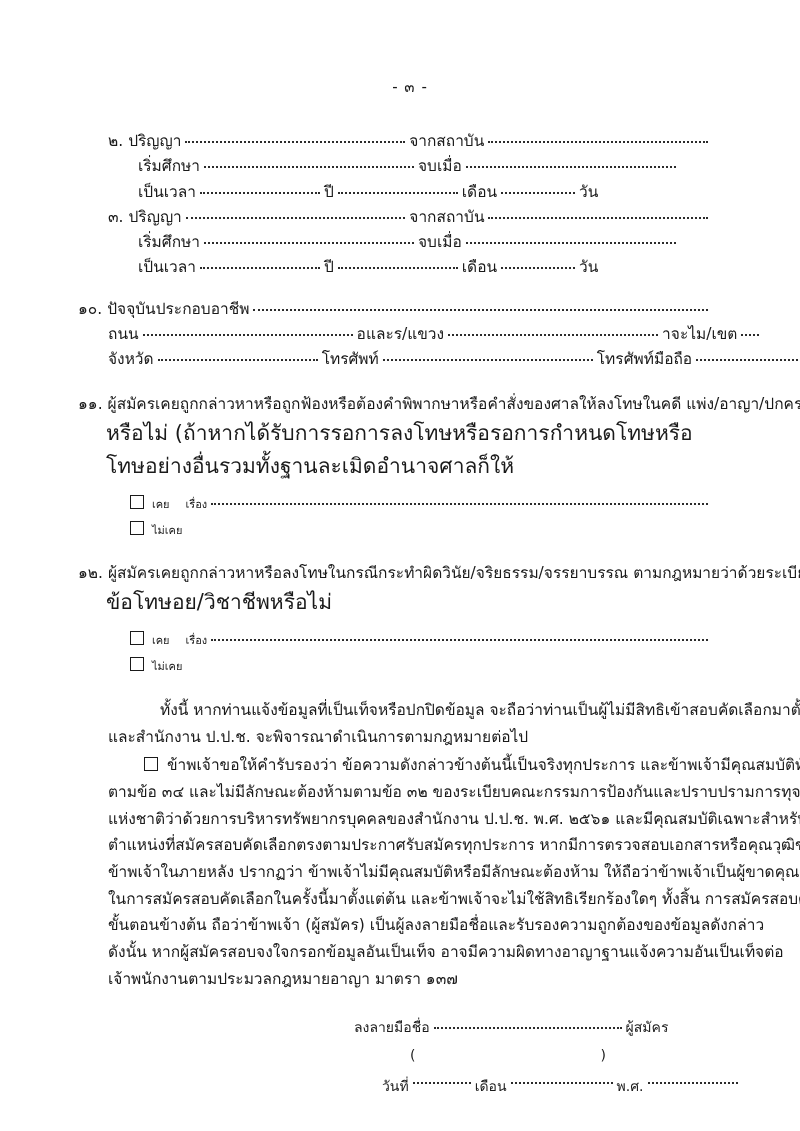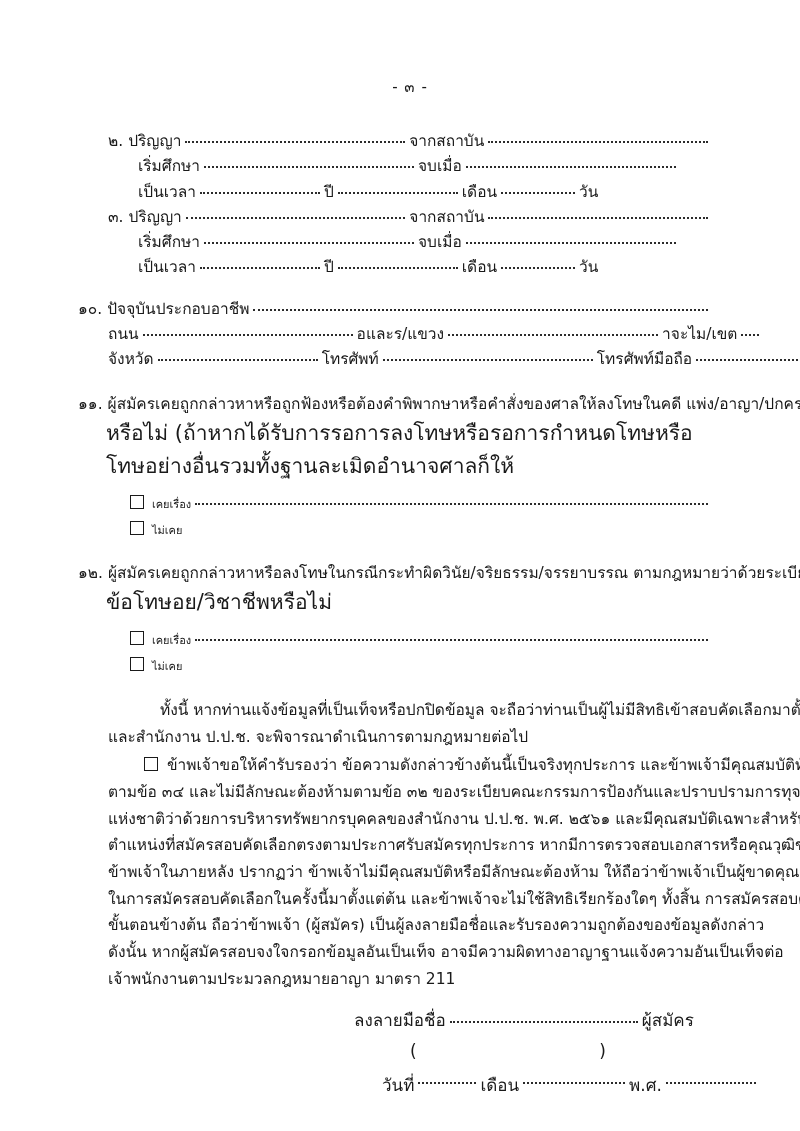--- a/index.html
+++ b/index.html
@@ -101,21 +101,21 @@
     display: inline-block;
     width: 12px;
     height: 12px;
     border: 1.6px solid #1a1a1a;
     margin-right: 8px;
     position: relative;
     top: 1px;
     background: #fff;
   }
   .cb-lbl { flex: 0 0 auto; }
-  .cb-sub { flex: 0 0 auto; }
+  .cb-sub { flex: 0 0 auto; padding-left: 16px; }
 
   
   .para {
     font-size: 15.5px;
     line-height: 1.72;
     margin: 0;
     text-align: left;
   }
   .para .pline { display: block; white-space: nowrap; }
   .para-indent { padding-left: 52px; }
@@ -126,23 +126,23 @@
     padding-left: 36px;
     white-space: nowrap;
     line-height: 1.72;
     font-size: 15.5px;
   }
   .decl-first .cbox { margin-right: 9px; }
   .gap-md { height: 16px; }
 
   
   .sig-wrap {
-    margin-top: 20px;
+    margin-top: 28px;
     padding-left: 246px;
-    font-size: 17px;
+    font-size: 14px;
   }
   .sig-line {
     display: flex;
     align-items: baseline;
     white-space: nowrap;
     line-height: 1.05;
   }
   .sig-line .dots {
     flex: 0 0 188px;
   }
@@ -302,21 +302,21 @@
         <span class="cbox"></span>
         <span>ข้าพเจ้าขอให้คำรับรองว่า ข้อความดังกล่าวข้างต้นนี้เป็นจริงทุกประการ และข้าพเจ้ามีคุณสมบัติทั่วไป</span>
       </div>
       <span class="pline">ตามข้อ ๓๔ และไม่มีลักษณะต้องห้ามตามข้อ ๓๒ ของระเบียบคณะกรรมการป้องกันและปราบปรามการทุจริต</span>
       <span class="pline">แห่งชาติว่าด้วยการบริหารทรัพยากรบุคคลของสำนักงาน ป.ป.ช. พ.ศ. ๒๕๖๑ และมีคุณสมบัติเฉพาะสำหรับ</span>
       <span class="pline">ตำแหน่งที่สมัครสอบคัดเลือกตรงตามประกาศรับสมัครทุกประการ หากมีการตรวจสอบเอกสารหรือคุณวุฒิของ</span>
       <span class="pline">ข้าพเจ้าในภายหลัง ปรากฏว่า ข้าพเจ้าไม่มีคุณสมบัติหรือมีลักษณะต้องห้าม ให้ถือว่าข้าพเจ้าเป็นผู้ขาดคุณสมบัติ</span>
       <span class="pline">ในการสมัครสอบคัดเลือกในครั้งนี้มาตั้งแต่ต้น และข้าพเจ้าจะไม่ใช้สิทธิเรียกร้องใดๆ ทั้งสิ้น การสมัครสอบตาม</span>
       <span class="pline">ขั้นตอนข้างต้น ถือว่าข้าพเจ้า (ผู้สมัคร) เป็นผู้ลงลายมือชื่อและรับรองความถูกต้องของข้อมูลดังกล่าว</span>
       <span class="pline">ดังนั้น หากผู้สมัครสอบจงใจกรอกข้อมูลอันเป็นเท็จ อาจมีความผิดทางอาญาฐานแจ้งความอันเป็นเท็จต่อ</span>
-      <span class="pline">เจ้าพนักงานตามประมวลกฎหมายอาญา มาตรา 211</span>
+      <span class="pline">เจ้าพนักงานตามประมวลกฎหมายอาญา มาตรา ๑๓๗</span>
     </div>
 
     <div class="sig-wrap">
       <div class="sig-line">
         <span class="lbl">ลงลายมือชื่อ</span>
         <span class="dots"></span>
         <span class="tail">ผู้สมัคร</span>
       </div>
       <div class="paren-line">
         <span>(</span>

